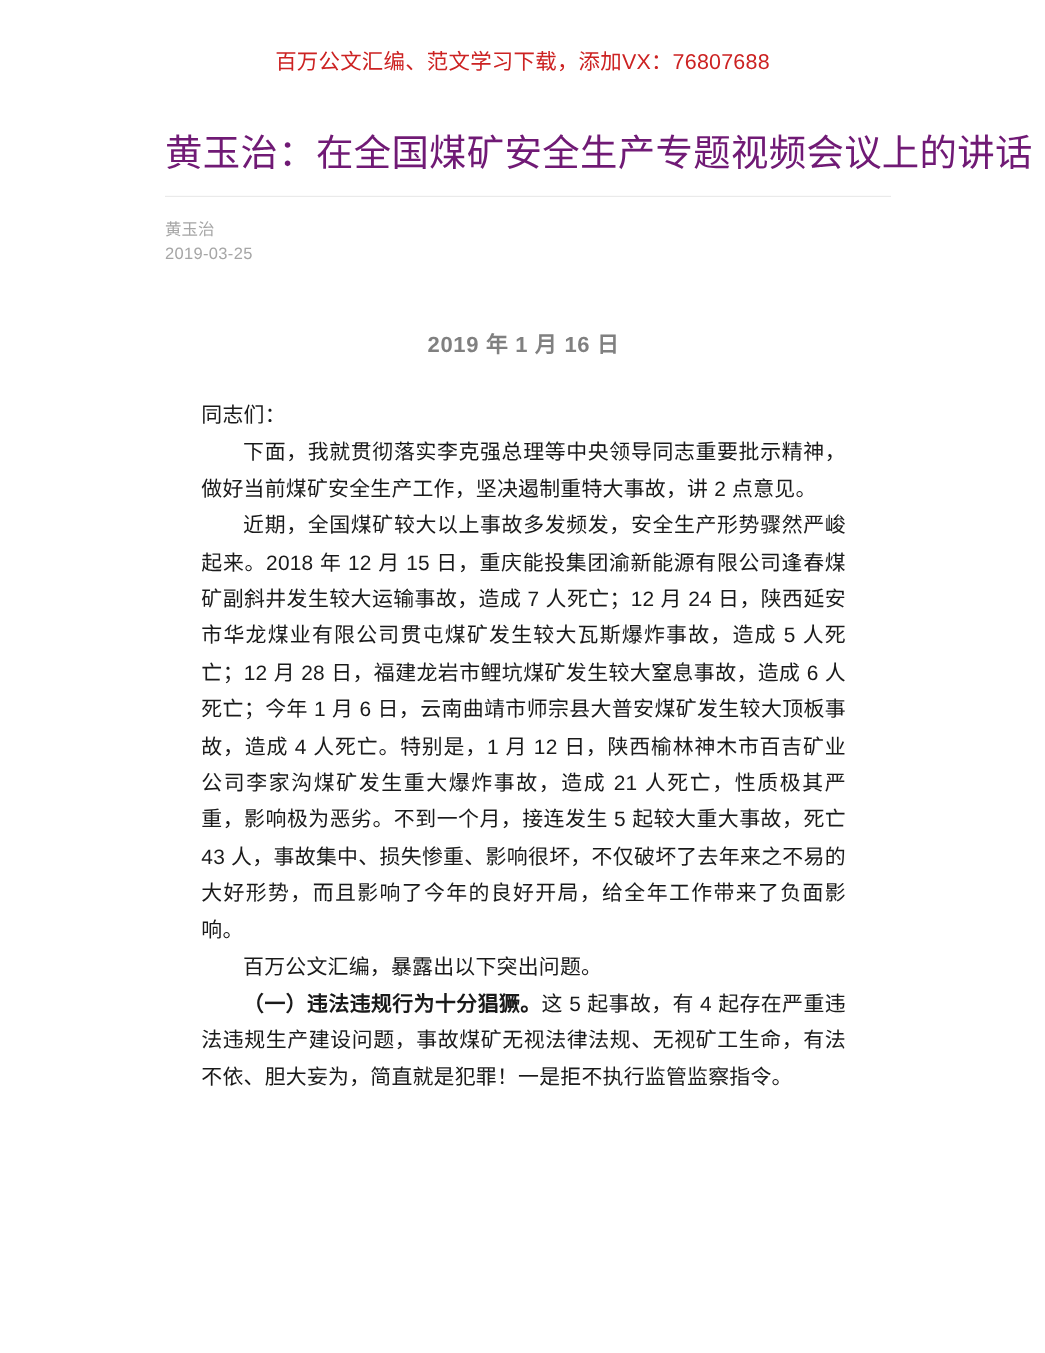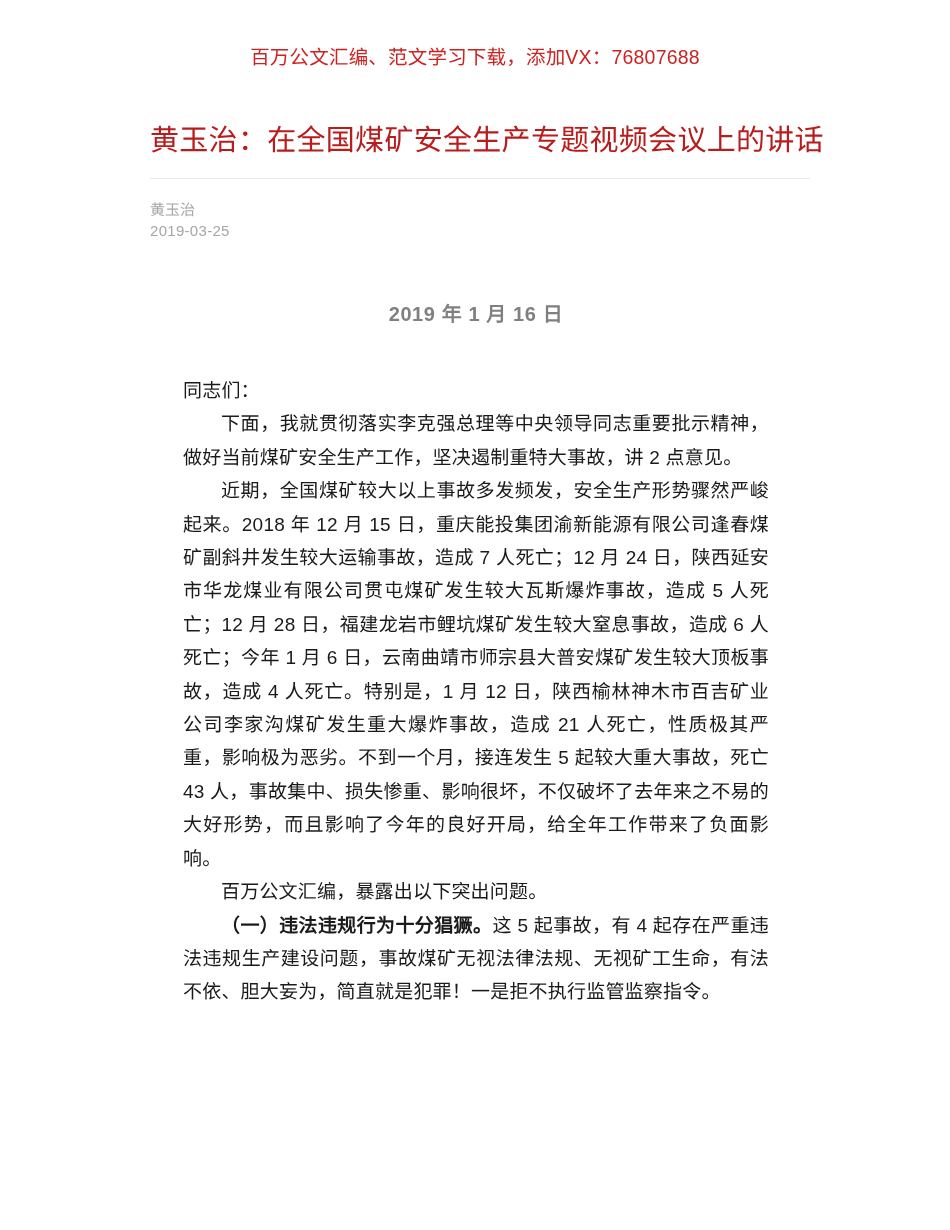--- a/index.html
+++ b/index.html
@@ -40,22 +40,22 @@
   }
 
   
   .article-header {
     position: absolute;
     top: 120px;
     left: 150px;
     width: 660px;
   }
   .article-title {
-    font-size: 29px;
-    color: #b91c1c;
+    font-size: 34px;
+    color: #701a75;
     line-height: 40px;
     font-weight: 400;
     letter-spacing: 0.3px;
     padding-bottom: 18px;
     white-space: nowrap;
   }
   .title-divider {
     height: 1px;
     background: #e8e8e8;
     width: 660px;
@@ -99,21 +99,21 @@
     color: #808080;
     font-weight: bold;
     font-size: 15.5px;
     line-height: 24px;
     margin-top: 14px;
     letter-spacing: 0.6px;
     white-space: pre;
   }
 
   .doc-paragraphs {
-    margin-top: 48px;
+    margin-top: 36px;
   }
   .para {
     color: #1a1a1a;
     font-size: 19px;
     line-height: 33.4px;
     text-align: justify;
     text-justify: inter-ideograph;
     letter-spacing: 0.2px;
     margin: 0;
   }

